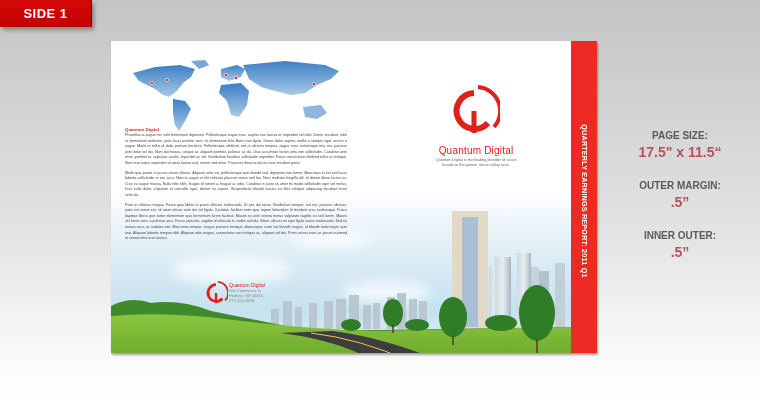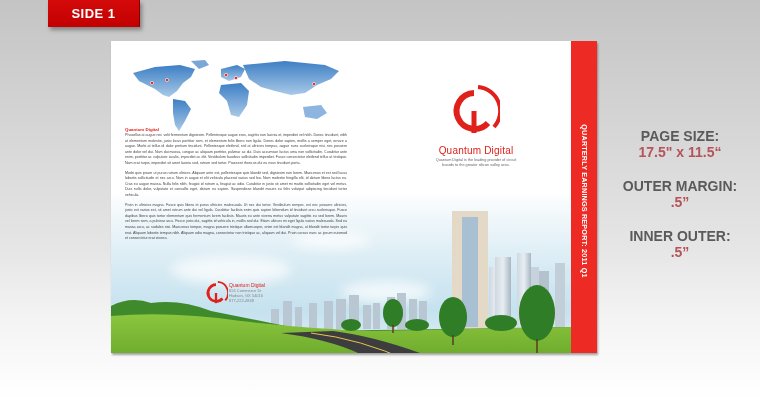--- a/index.html
+++ b/index.html
@@ -9,21 +9,20 @@
     font-family: "Liberation Sans", sans-serif;
     background: linear-gradient(to bottom, #c4c4c4 0px, #cfcfcf 80px, #e6e6e6 250px, #f4f4f4 320px, #ffffff 400px);
   }
   .side-badge {
     position: absolute; left: 0; top: 0; width: 92px; height: 27px;
     background: linear-gradient(#d40a0a, #c20000);
     box-shadow: 2px 3px 4px rgba(0,0,0,0.35);
     color: #fff; font-weight: bold; font-size: 13px; letter-spacing: 0.5px;
     display: flex; align-items: center; justify-content: center;
     border-right: 1px solid #8a0000;
-    margin-left: 48px;
   }
   .doc {
     position: absolute; left: 111px; top: 41px; width: 486px; height: 312px;
     background: #fff;
     box-shadow: 1px 2px 2px rgba(0,0,0,0.35);
     overflow: hidden;
   }
   .sky {
     position: absolute; left: 0; top: 0; width: 460px; height: 320px;
     background: linear-gradient(to bottom, #ffffff 0px, #ffffff 150px, #eef6fa 180px, #d6eaf3 230px, #c5e2ef 270px, #d9ecf3 300px);
@@ -56,21 +55,21 @@
   .spine {
     position: absolute; left: 460px; top: 0; width: 26px; height: 320px;
     background: #ee2a24;
   }
   .spine-text {
     position: absolute; left: 13px; top: 160px;
     transform: translate(-50%, -50%) rotate(90deg);
     white-space: nowrap; color: #fff; font-weight: bold; font-size: 7.2px; letter-spacing: 0.2px;
   }
   .specs { position: absolute; left: 605px; top: 128px; width: 150px; text-align: center; }
-  .spec-label { color: #5a5a5a; font-weight: bold; font-size: 14px; line-height: 16px; }
+  .spec-label { color: #5a5a5a; font-weight: bold; font-size: 10px; line-height: 16px; }
   .spec-value { color: #b5535a; font-weight: bold; font-size: 14px; line-height: 16px; margin-bottom: 18px; }
 </style>
 </head>
 <body>
 
 <div class="side-badge">
   <span>SIDE 1</span>
 </div>
 
 <div class="doc">

